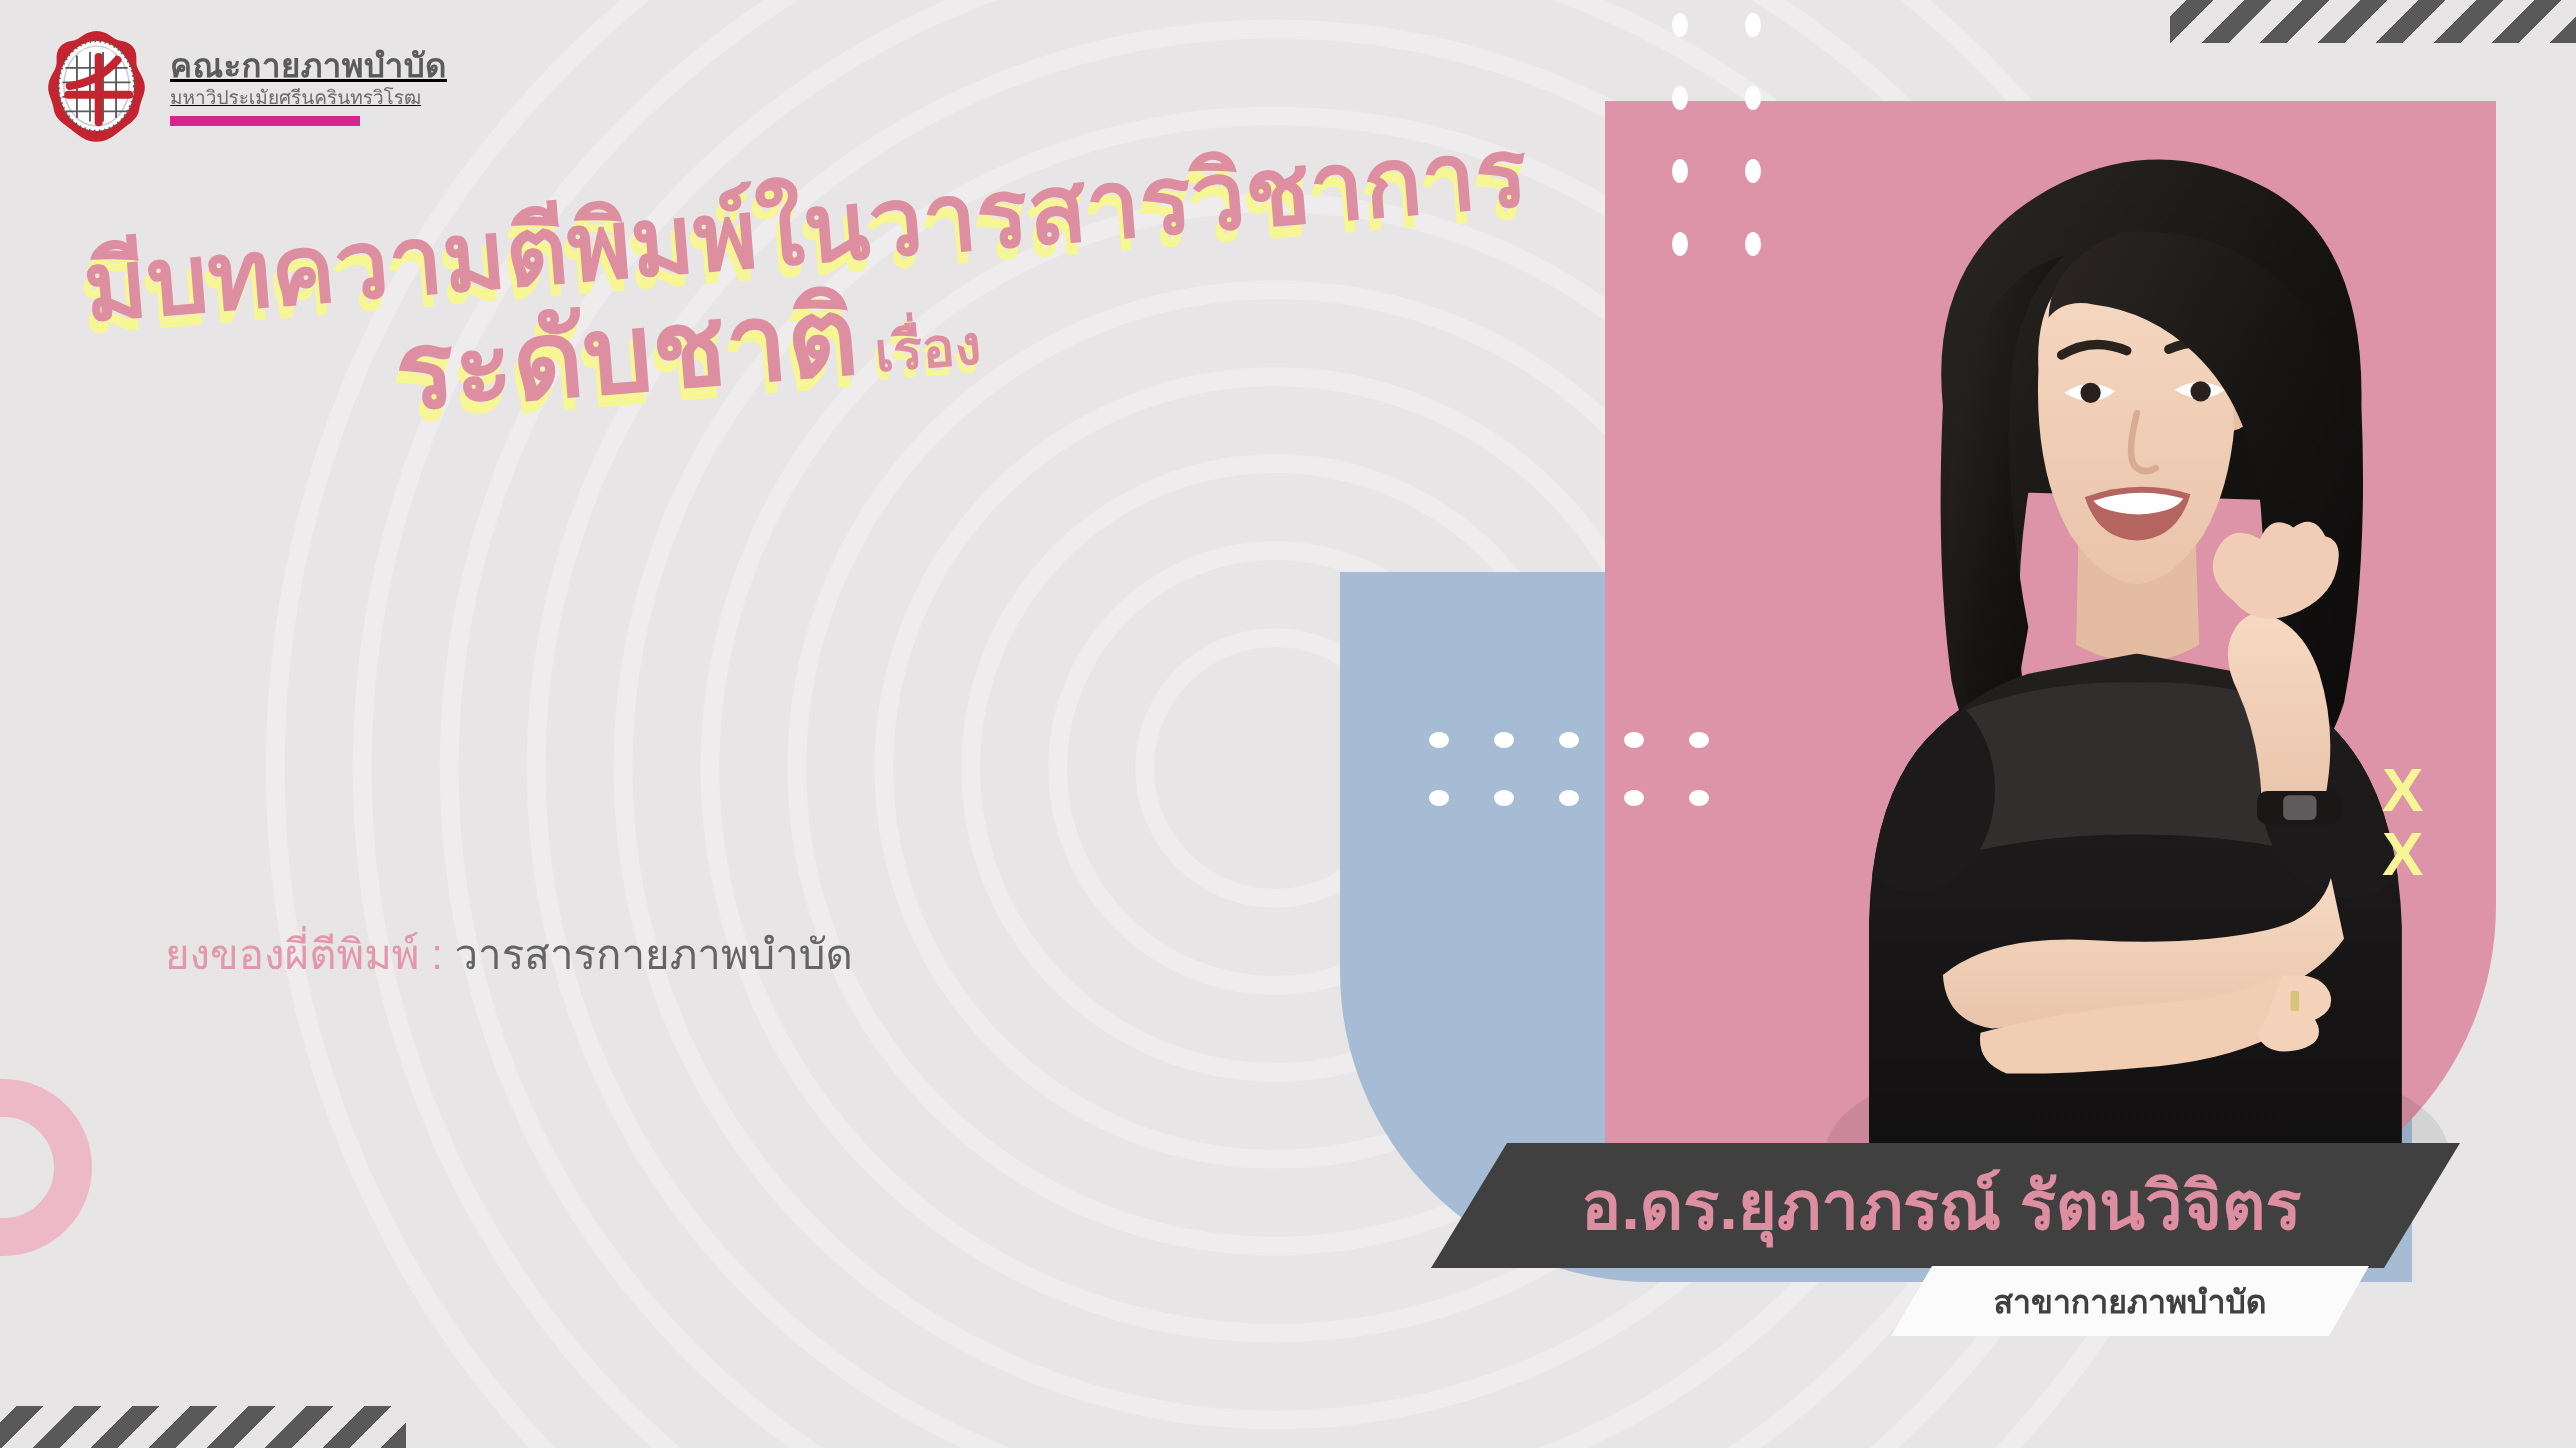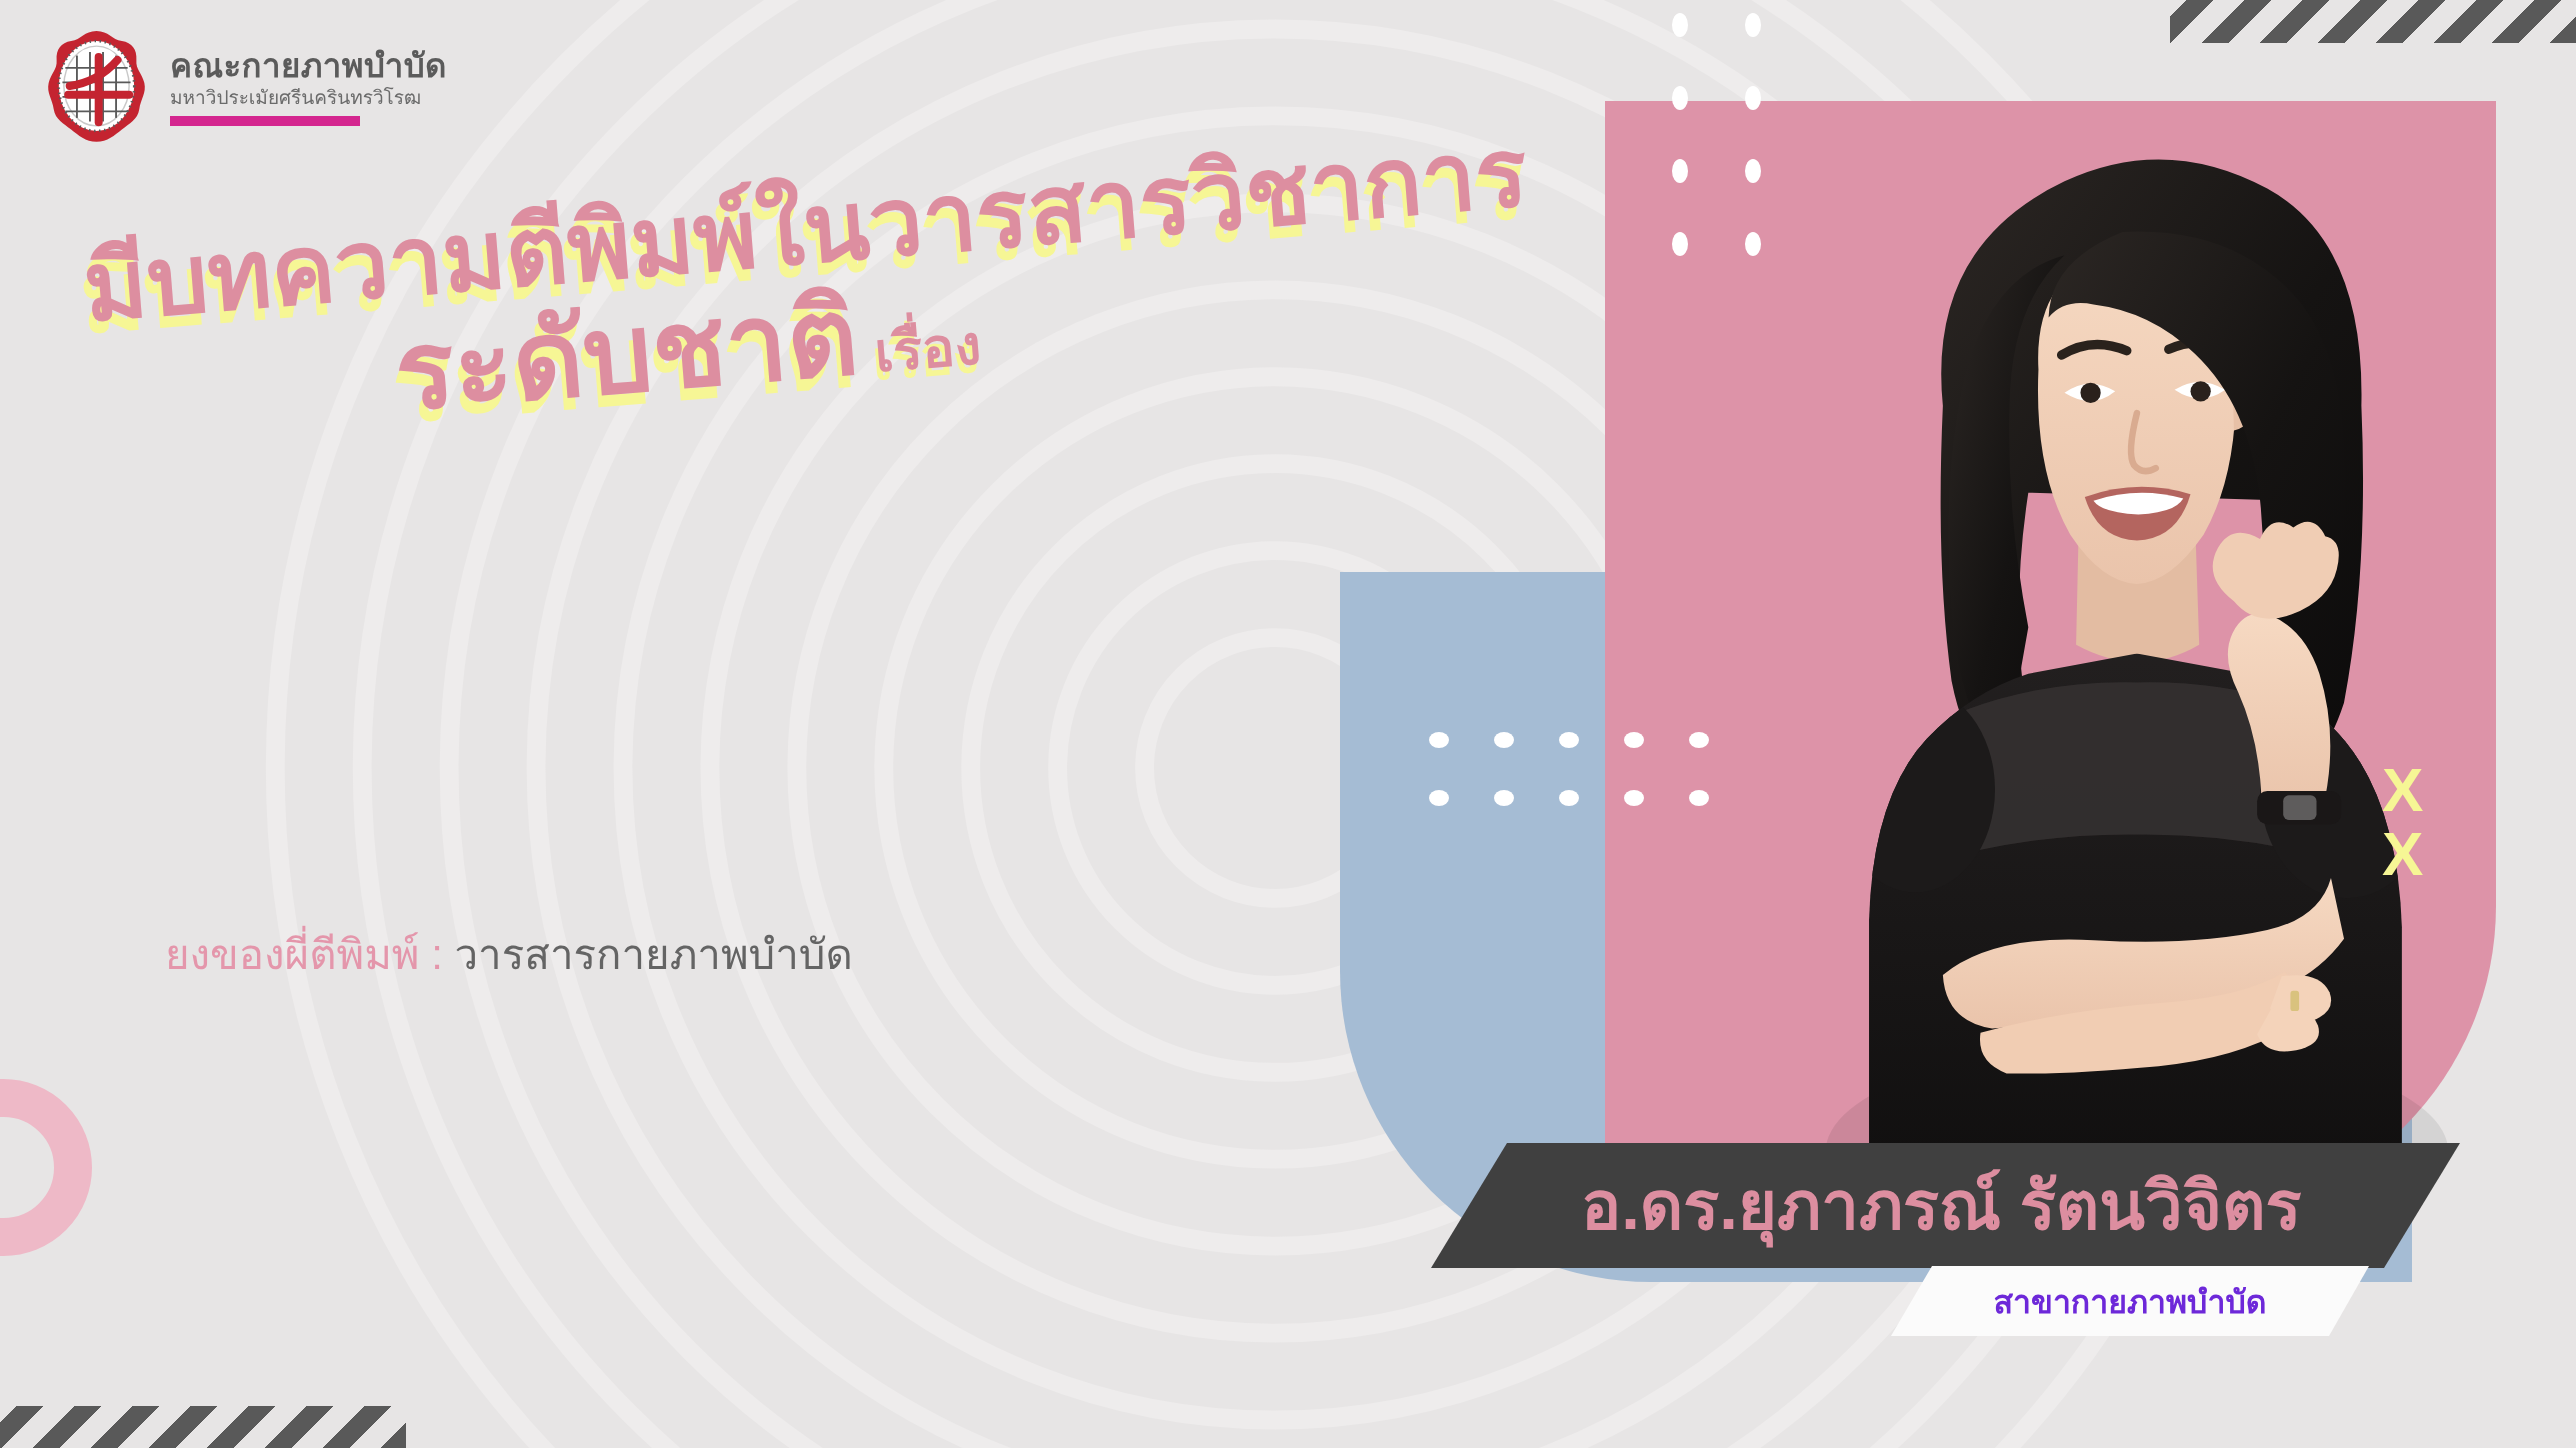--- a/index.html
+++ b/index.html
@@ -95,21 +95,21 @@
     left:1688px; top:65px;
     width:782px; height:1159px;
   }
 
   
   .logo-wrap{
     position:absolute; left:42px; top:27.5px;
     display:flex; align-items:center; gap:19px;
   }
   .logo-seal{ width:109px; height:116px; flex:0 0 auto; }
-  .logo-text{ padding-top:2.9px; }
+  .logo-text{ padding-top:2.9px;text-decoration:underline; }
   .logo-title{
     font-family:"Liberation Sans", sans-serif;
     font-size:33px; font-weight:700; color:#5b5b5b;
     line-height:1.08; letter-spacing:0.4px;
   }
   .logo-sub{
     font-family:"Liberation Sans", sans-serif;
     font-size:19px; font-weight:400; color:#6b6b6b;
     line-height:1.2; margin-top:2.9px;
   }
@@ -183,21 +183,21 @@
   .dept-band{
     position:absolute;
     left:1891px; top:1266px;
     width:478px; height:70px;
     background:#fbfbfb;
     clip-path:polygon(41px 0, 478px 0, 438px 70px, 0 70px);
     display:flex; align-items:center; justify-content:center;
   }
   .dept-band .txt{
     font-family:"Liberation Sans", sans-serif;
-    font-weight:700; font-size:32px; color:#6d28d9;
+    font-weight:700; font-size:32px; color:#404040;
     white-space:nowrap;
   }
 </style>
 </head>
 <body>
 
 <div id="poster">
 
   <svg class="arcs" viewBox="0 0 3556 2000" preserveAspectRatio="none">
     <g fill="none" stroke="#eeecec" stroke-width="26">

